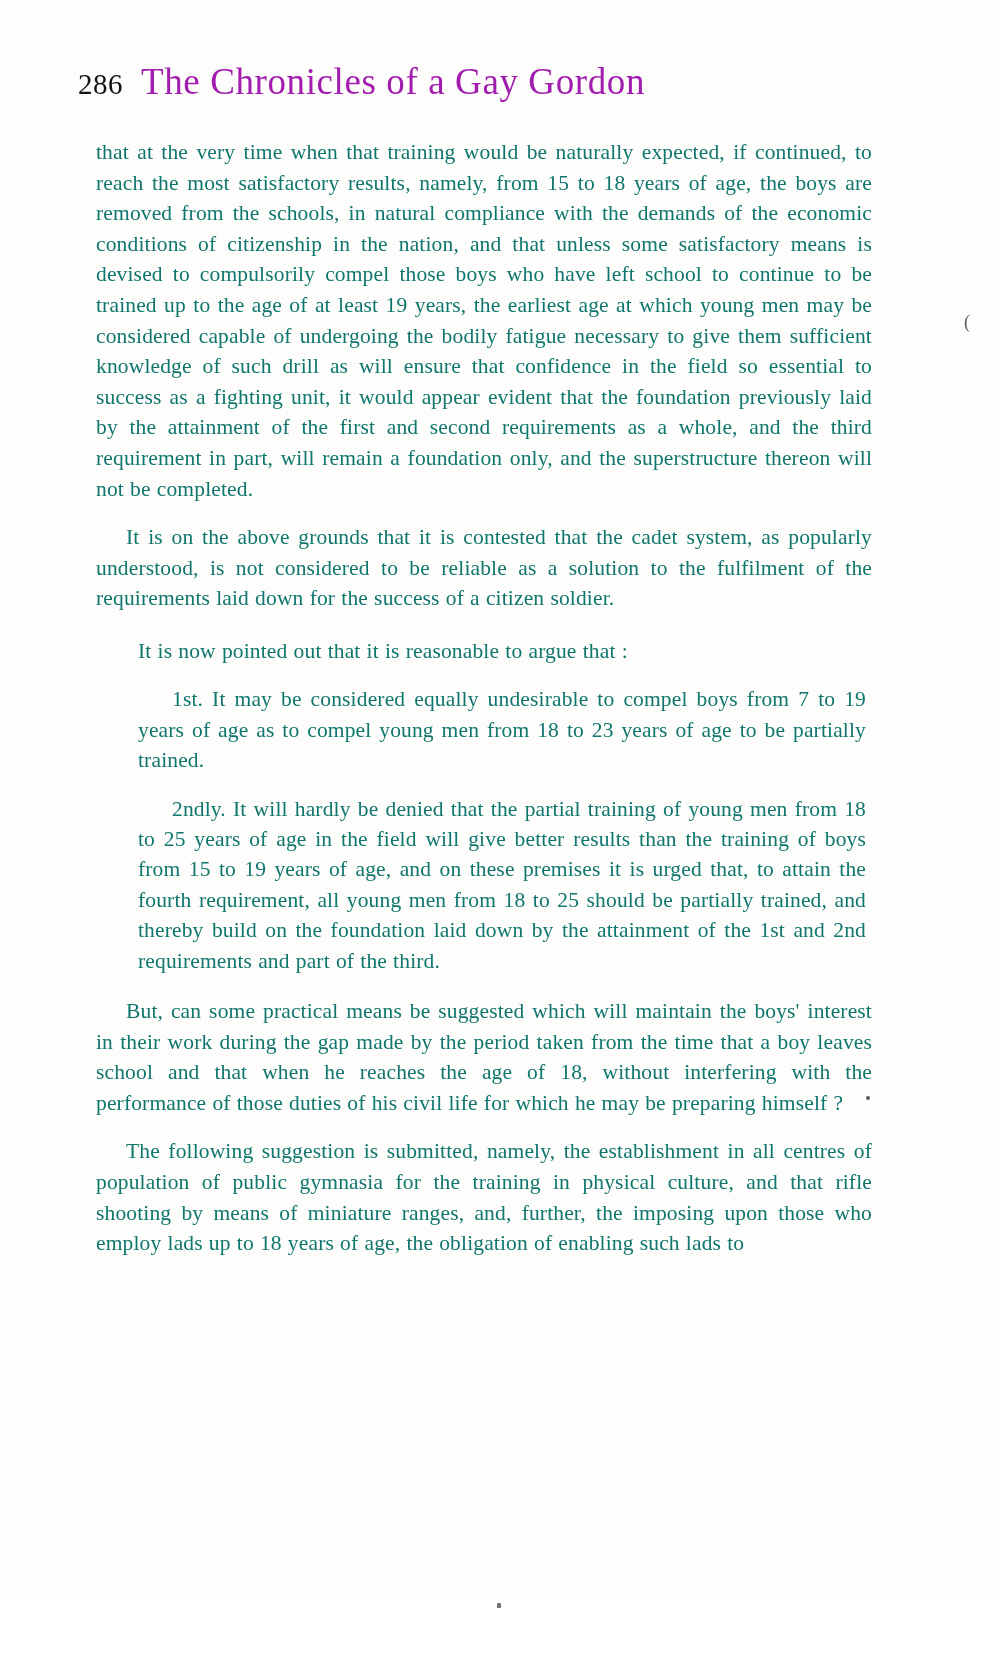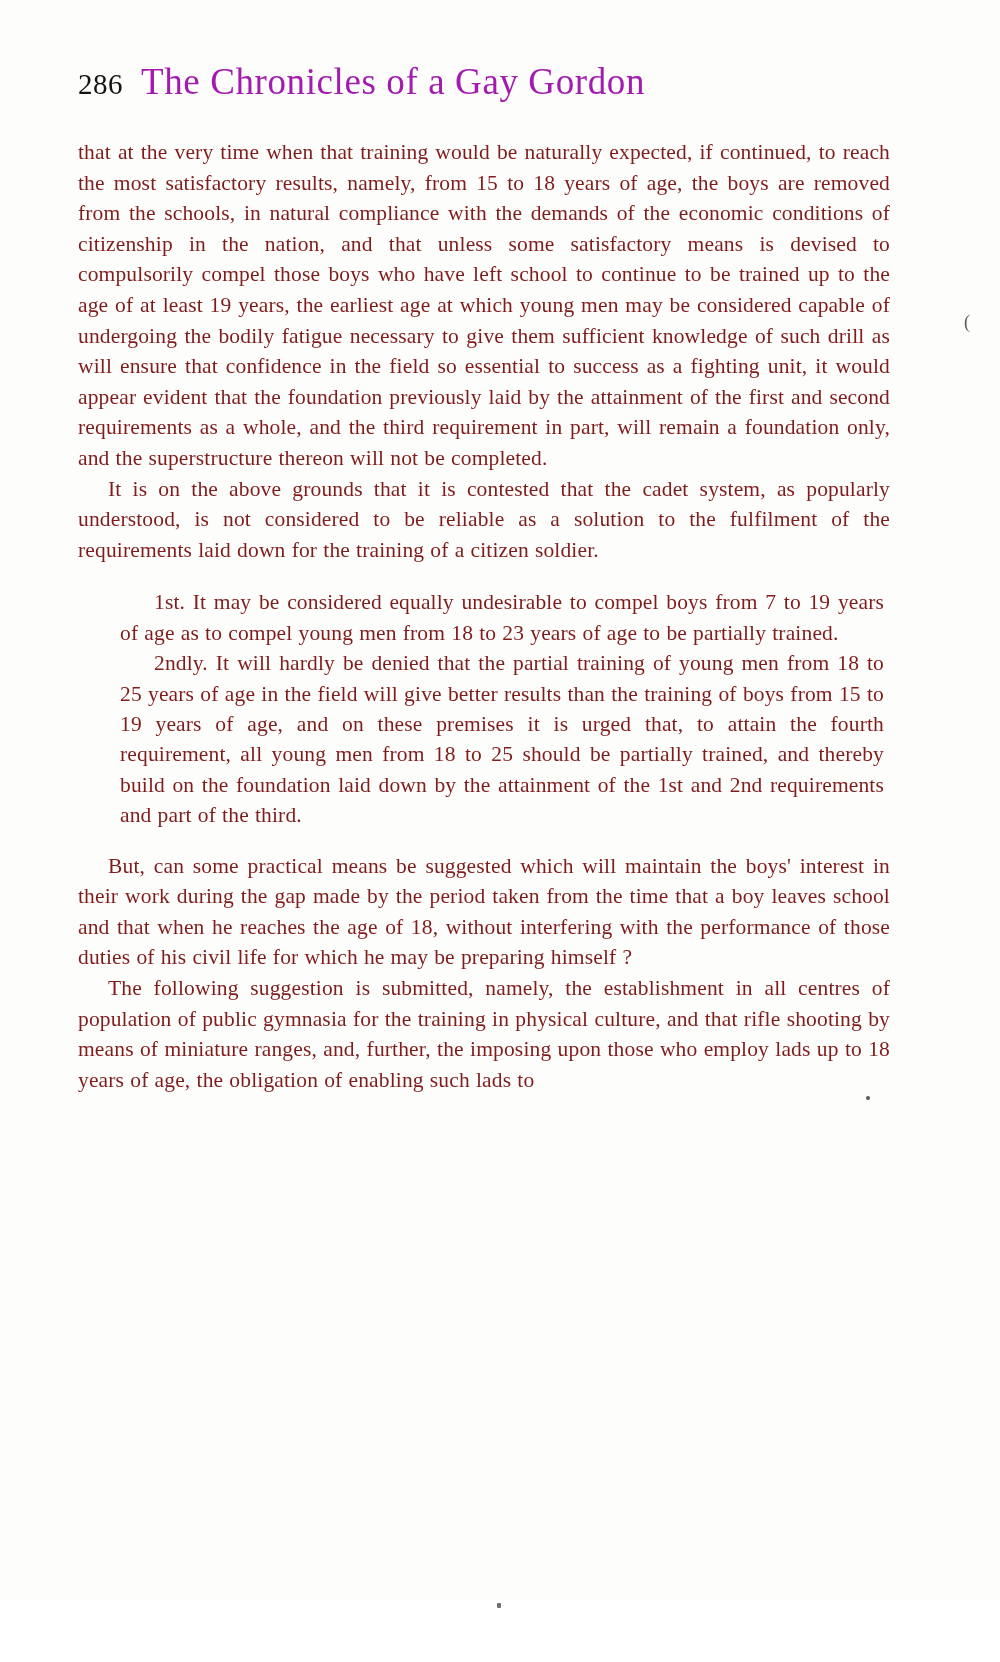--- a/index.html
+++ b/index.html
@@ -39,26 +39,26 @@
     font-size: 29px;
     letter-spacing: 0.5px;
     color: #141414;
   }
   .running-title {
     font-size: 37px;
     letter-spacing: 0.6px;
     color: #a21caf;
   }
   p {
-    margin: 0;
+    margin: 18px;
     font-size: 21.5px;
     line-height: 30.6px;
     text-align: justify;
     text-justify: inter-word;
-    color: #7f1d1d;
+    color: #0f766e;
     letter-spacing: 0.15px;
     word-spacing: 0.6px;
   }
   p.indent { text-indent: 30px; }
   p.noindent { text-indent: 0; }
   .block-quote {
     margin-top: 22px;
     margin-bottom: 20px;
     padding-left: 42px;
     padding-right: 6px;
@@ -103,23 +103,24 @@
 <div class="page">
 
   <div class="page-inner">
 
     <div class="header">
       <span class="folio">286</span>
       <span class="running-title">The Chronicles of a Gay Gordon</span>
     </div>
 
     <p class="noindent">that at the very time when that training would be naturally expected, if continued, to reach the most satisfactory results, namely, from 15 to 18 years of age, the boys are removed from the schools, in natural compliance with the demands of the economic conditions of citizenship in the nation, and that unless some satisfactory means is devised to compulsorily compel those boys who have left school to continue to be trained up to the age of at least 19 years, the earliest age at which young men may be considered capable of undergoing the bodily fatigue necessary to give them sufficient knowledge of such drill as will ensure that confidence in the field so essential to success as a fighting unit, it would appear evident that the foundation previously laid by the attainment of the first and second requirements as a whole, and the third requirement in part, will remain a foundation only, and the superstructure thereon will not be completed.</p>
-    <p class="indent">It is on the above grounds that it is contested that the cadet system, as popularly understood, is not considered to be reliable as a solution to the fulfilment of the requirements laid down for the training of a citizen soldier.</p>
+    <p class="indent">It is on the above grounds that it is contested that the cadet system, as popularly understood, is not considered to be reliable as a solution to the fulfilment of the requirements laid down for the success of a citizen soldier.</p>
 
     <div class="block-quote">
+      <p class="bq-lead">It is now pointed out that it is reasonable to argue that :</p>
       <p class="bq-item">1st.   It may be considered equally undesirable to compel boys from 7 to 19 years of age as to compel young men from 18 to 23 years of age to be partially trained.</p>
       <p class="bq-item">2ndly.   It will hardly be denied that the partial training of young men from 18 to 25 years of age in the field will give better results than the training of boys from 15 to 19 years of age, and on these premises it is urged that, to attain the fourth requirement, all young men from 18 to 25 should be partially trained, and thereby build on the foundation laid down by the attainment of the 1st and 2nd requirements and part of the third.</p>
     </div>
 
     <p class="indent">But, can some practical means be suggested which will maintain the boys' interest in their work during the gap made by the period taken from the time that a boy leaves school and that when he reaches the age of 18, without interfering with the performance of those duties of his civil life for which he may be preparing himself ?</p>
     <p class="indent">The following suggestion is submitted, namely, the establishment in all centres of population of public gymnasia for the training in physical culture, and that rifle shooting by means of miniature ranges, and, further, the imposing upon those who employ lads up to 18 years of age, the obligation of enabling such lads to</p>
 
   </div>
 
   <div class="margin-mark">(</div>

